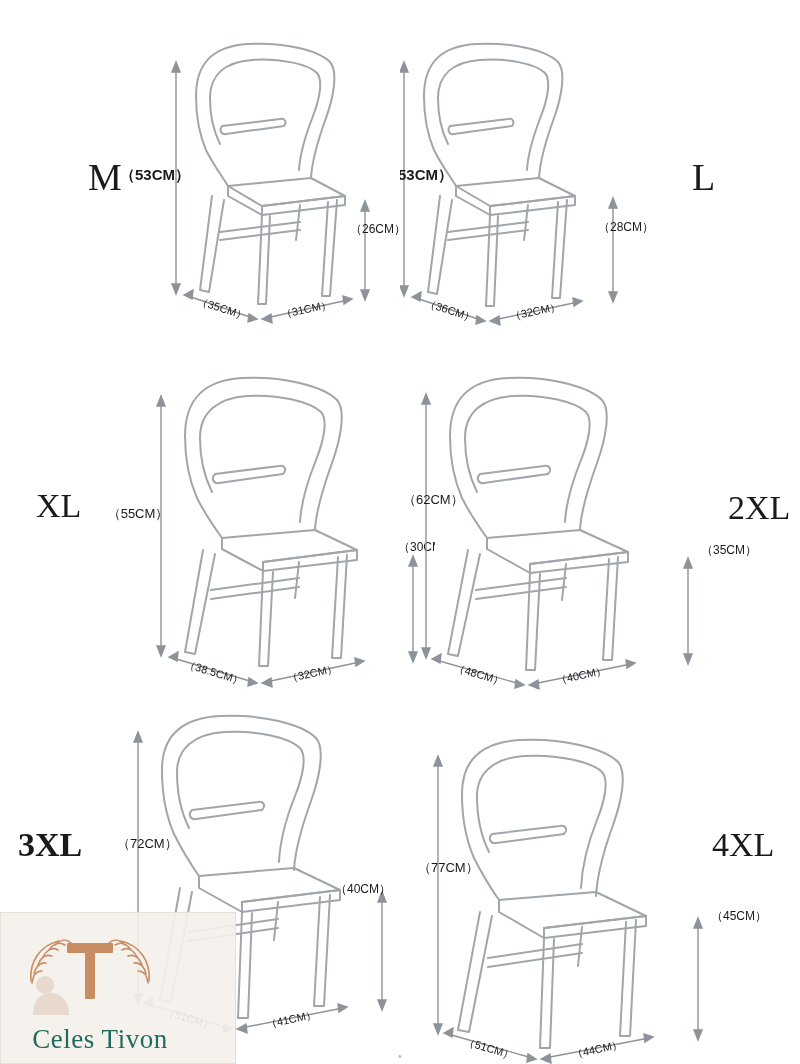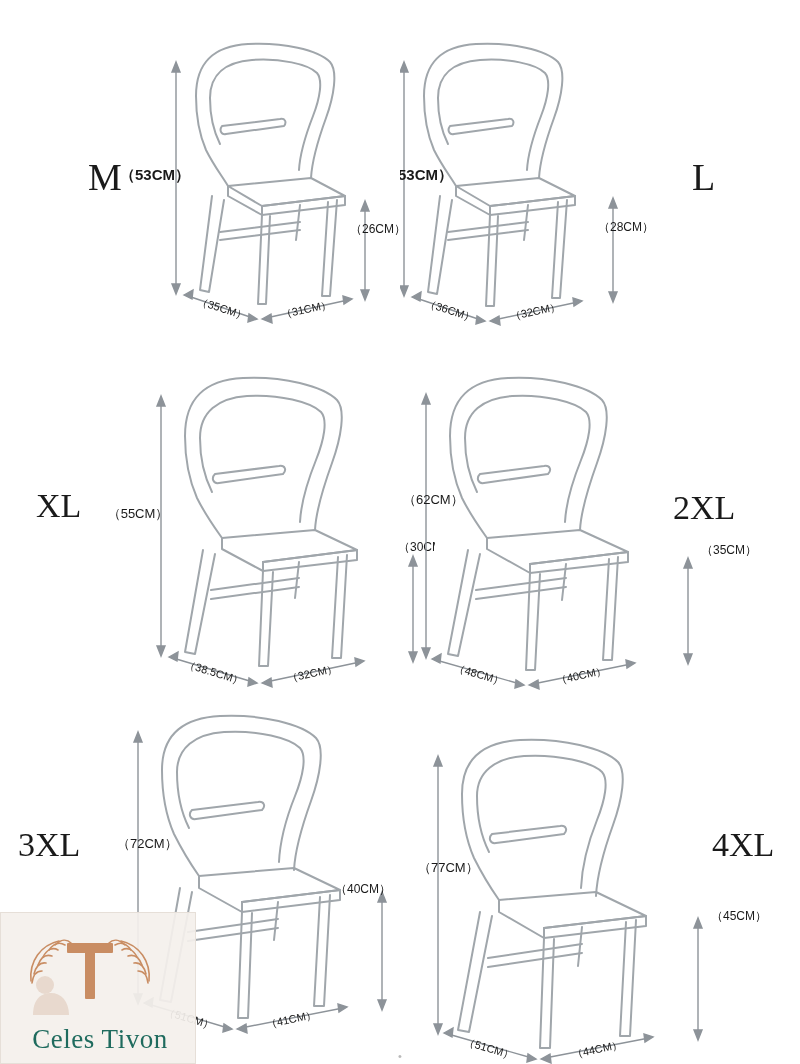--- a/index.html
+++ b/index.html
@@ -34,21 +34,21 @@
     line-height: 1;
     white-space: nowrap;
   }
   .size-label.small { font-size: 34px; }
 
   
   .brand {
     position: absolute;
     left: 0;
     bottom: 0;
-    width: 196px;
+    width: 236px;
     height: 152px;
     background: rgba(244,240,236,0.92);
     border: 1px solid #e6dfd8;
     box-sizing: border-box;
     overflow: hidden;
   }
   .brand-mark {
     position: absolute;
     left: 14px;
     top: 10px;
@@ -261,21 +261,21 @@
       </g>
 
       <g font-family="Liberation Sans, sans-serif" fill="#1a1a1a">
         <text x="3" y="164" font-size="13" text-anchor="start">（62CM）</text>
         <text x="301" y="214" font-size="12" text-anchor="start">（35CM）</text>
         <text x="78" y="338" font-size="11" text-anchor="middle" transform="rotate(17 78 338)">（48CM）</text>
         <text x="182" y="339" font-size="11" text-anchor="middle" transform="rotate(-12 182 339)">（40CM）</text>
       </g>
     </svg>
   </div>
-  <div class="size-label small" style="left:673px; top:491px;">2XL</div>
+  <div class="size-label small" style="left:728px; top:491px;">2XL</div>
 
   <div class="cell" style="left:0px; top:700px;text-align:right;">
     <svg width="400" height="355" viewBox="0 0 400 355" xmlns="http://www.w3.org/2000/svg">
       <g fill="none" stroke="#a0a6ab" stroke-width="2" stroke-linejoin="round" stroke-linecap="round">
         <path d="M162 70 C162 36 182 18 220 16 C262 14 302 24 316 38 C325 48 320 76 311 101 C302 126 295 150 294 170"></path>
         <path d="M162 70 C162 98 167 118 174 134 C183 152 192 166 199 176"></path>
         <path d="M177 72 C177 48 195 34 224 32 C258 30 290 38 300 48 C307 56 303 76 295 96 C287 116 280 140 279 162"></path>
         <path d="M177 72 C177 94 182 114 189 128"></path>
         <path d="M192 110 L258 102 C264 101 266 106 262 110 L196 119 C190 120 188 114 192 110 Z"></path>
         <path d="M199 176 L294 168 L340 190 L242 202"></path>
@@ -305,21 +305,21 @@
       </g>
 
       <g font-family="Liberation Sans, sans-serif" fill="#1a1a1a">
         <text x="117" y="148" font-size="13" text-anchor="start">（72CM）</text>
         <text x="391" y="193" font-size="12" text-anchor="end">（40CM）</text>
         <text x="188" y="322" font-size="11" text-anchor="middle" transform="rotate(17 188 322)">（51CM）</text>
         <text x="292" y="323" font-size="11" text-anchor="middle" transform="rotate(-12 292 323)">（41CM）</text>
       </g>
     </svg>
   </div>
-  <div class="size-label small" style="left:18px; top:828px;">3XL</div>
+  <div class="size-label small" style="left:18px; top:828px;font-weight:bold;">3XL</div>
 
   <div class="cell" style="left:400px; top:728px;">
     <svg width="400" height="355" viewBox="0 0 400 355" xmlns="http://www.w3.org/2000/svg">
       <g fill="none" stroke="#a0a6ab" stroke-width="2" stroke-linejoin="round" stroke-linecap="round">
         <path d="M62 66 C62 32 82 14 120 12 C162 10 204 20 218 34 C227 44 222 72 213 97 C204 122 197 148 196 168"></path>
         <path d="M62 66 C62 94 67 114 74 130 C83 148 92 162 99 172"></path>
         <path d="M77 68 C77 44 95 30 124 28 C158 26 192 34 202 44 C209 52 205 72 197 92 C189 112 182 138 181 160"></path>
         <path d="M77 68 C77 90 82 110 89 124"></path>
         <path d="M92 106 L160 98 C166 97 168 102 164 106 L96 115 C90 116 88 110 92 106 Z"></path>
         <path d="M99 172 L196 164 L246 188 L144 200"></path>

